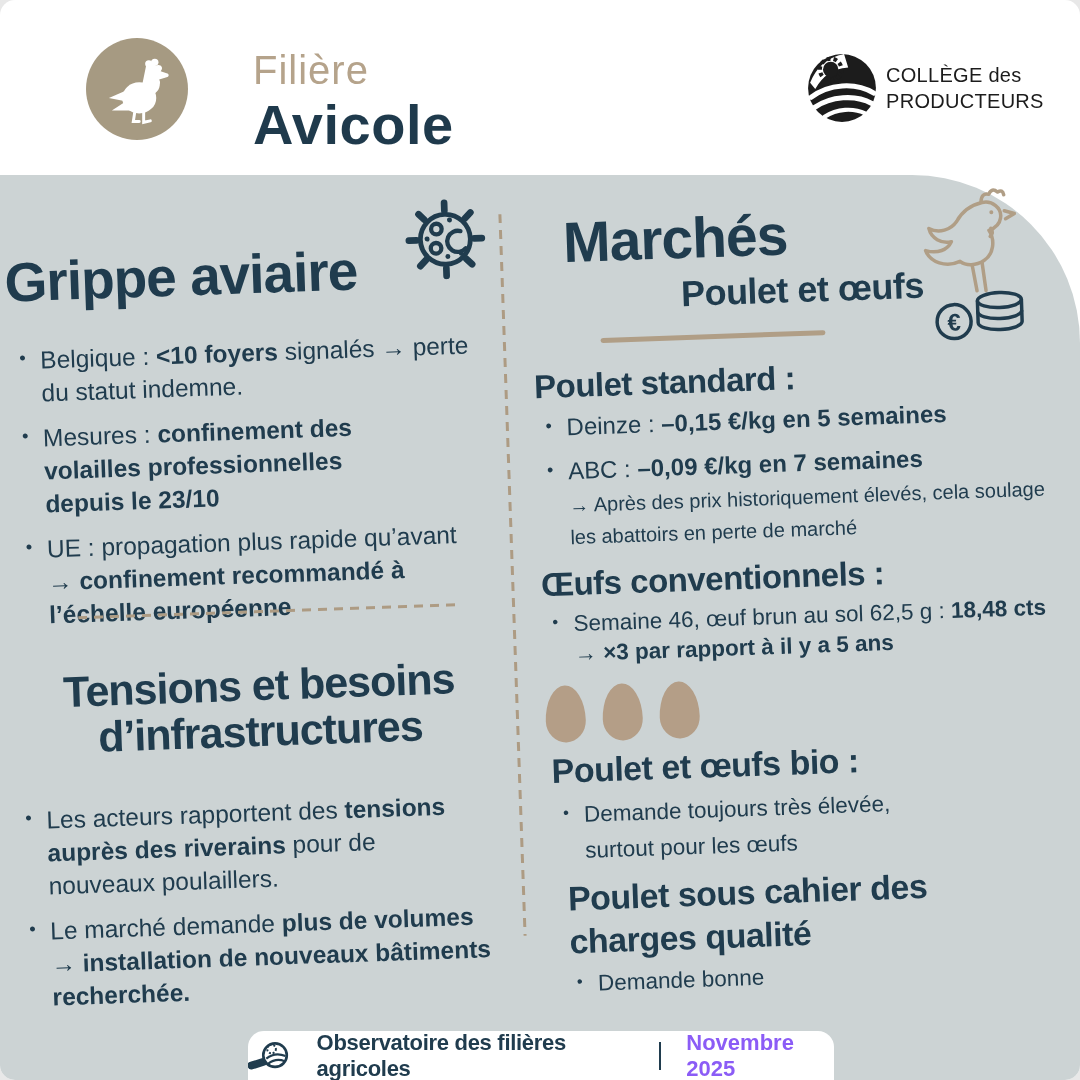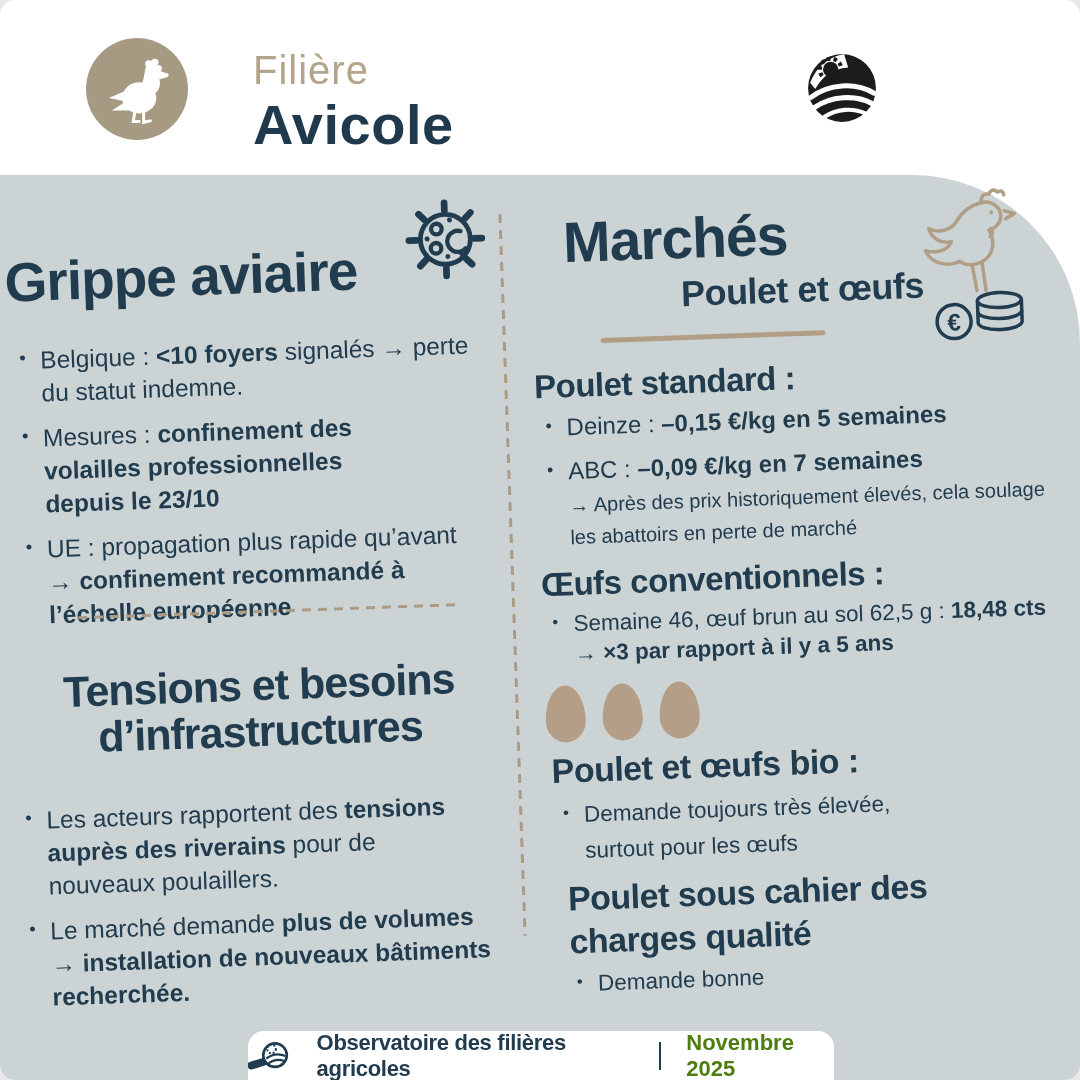--- a/index.html
+++ b/index.html
@@ -53,21 +53,21 @@
   
   .virus{position:absolute;left:410px;top:8px;width:96px;height:96px;}
   .hen-coins{position:absolute;left:398px;top:2px;width:122px;height:168px;}
   .eggs{position:absolute;left:12px;top:492px;display:flex;gap:17px;}
   .egg{width:40px;height:57px;background:#b49e87;border-radius:50% 50% 50% 50% / 62% 62% 38% 38%;}
   
   .footer-bar{position:absolute;left:248px;top:1031px;width:586px;height:49px;background:#ffffff;
     border-radius:16px 16px 0 0;display:flex;align-items:center;justify-content:center;gap:25px;}
   .footer-label{font-size:22px;font-weight:700;color:#203c4e;letter-spacing:-.3px;}
   .footer-divider{width:3px;height:28px;background:#203c4e;}
-  .footer-date{font-size:22px;font-weight:700;color:#4d7c0f;}
+  .footer-date{font-size:22px;font-weight:700;color:#8b5cf6;}
 </style>
 </head>
 <body>
 
 <div id="stage">
 
   <div class="hen-badge">
     <svg width="74" height="74" viewBox="0 0 100 100">
       <g fill="#ffffff">
         <path d="M12,62 L40,50 L36,67 Z"></path>
@@ -91,20 +91,24 @@
     <circle cx="35" cy="35" r="33" fill="#1c1c1c"></circle>
     <path d="M4,30 Q13,7 37,2 L41,15 Q19,17 9,36 Z" fill="#ffffff"></path>
     <circle cx="24" cy="17" r="7.5" fill="#1c1c1c"></circle>
     <circle cx="24" cy="17" r="10.5" fill="none" stroke="#1c1c1c" stroke-width="4" stroke-dasharray="3.5 3"></circle>
     <g stroke="#ffffff" fill="none" stroke-linecap="round">
       <path d="M5,44 C22,31 48,29 66,40" stroke-width="5"></path>
       <path d="M8,54 C24,43 48,41 64,50" stroke-width="5"></path>
       <path d="M18,63 C30,55 46,54 58,60" stroke-width="4"></path>
     </g>
   </svg>
+  <div class="org-text">
+    <div>COLLÈGE des</div>
+    <div>PRODUCTEURS</div>
+  </div>
 
   <div class="panel"></div>
 
   <div class="vdash"></div>
 
   <div id="left-col" class="colwrap tilt">
     <div id="grippe-title" class="h-big">Grippe aviaire</div>
 
     <svg class="virus" viewBox="0 0 100 100">
       <g stroke="#203c4e" fill="none" stroke-linecap="round">

